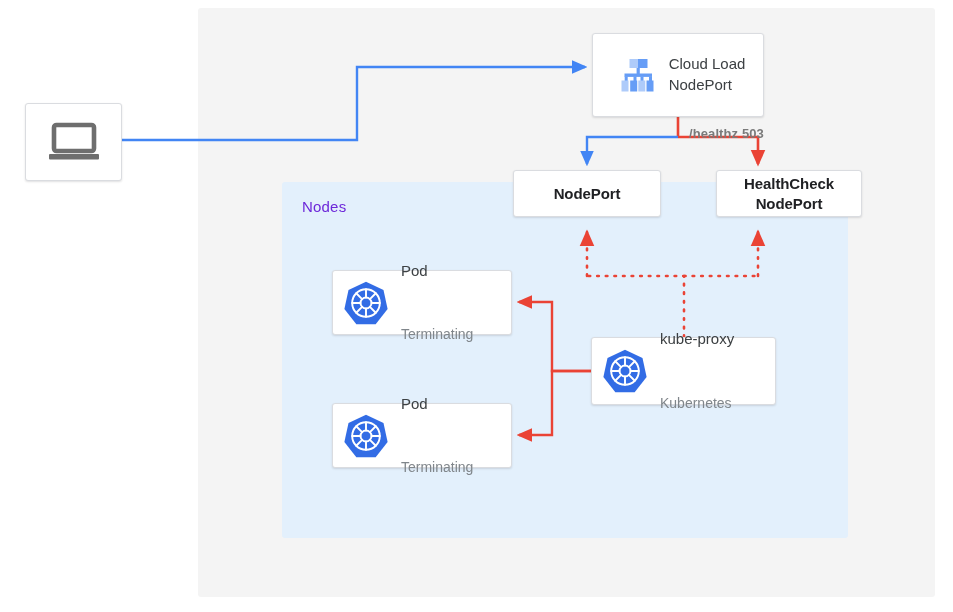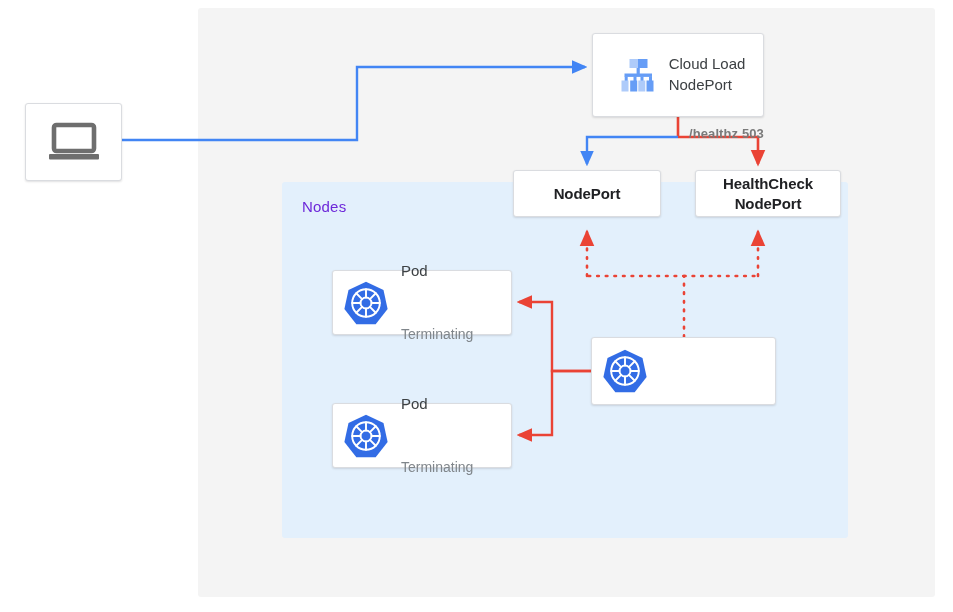--- a/index.html
+++ b/index.html
@@ -84,21 +84,21 @@
   }
   #clb-card {
     left: 592px; top: 33px; width: 172px; height: 84px;
     padding-left: 6px;
     justify-content: center;
   }
   #nodeport-card {
     left: 513px; top: 170px; width: 148px; height: 47px;
   }
   #hc-nodeport-card {
-    left: 695px; top: 170px; width: 146px; height: 47px;
+    left: 716px; top: 170px; width: 146px; height: 47px;
   }
   #pod1-card {
     left: 332px; top: 270px; width: 180px; height: 65px;
     padding-left: 10px;
   }
   #pod2-card {
     left: 332px; top: 403px; width: 180px; height: 65px;
     padding-left: 10px;
   }
   #kubeproxy-card {
@@ -265,15 +265,19 @@
           <line x1="50" y1="62" x2="50" y2="80"></line>
           <line x1="20" y1="50" x2="38" y2="50"></line>
           <line x1="62" y1="50" x2="80" y2="50"></line>
           <line x1="28.8" y1="28.8" x2="41.5" y2="41.5"></line>
           <line x1="58.5" y1="58.5" x2="71.2" y2="71.2"></line>
           <line x1="71.2" y1="28.8" x2="58.5" y2="41.5"></line>
           <line x1="41.5" y1="58.5" x2="28.8" y2="71.2"></line>
         </g>
       </svg>
     </span>
+    <span class="card-text-block">
+      <div class="card-title">kube-proxy</div>
+      <div class="card-sub">Kubernetes</div>
+    </span>
   </div>
 
 </div>
 
 </body></html>

